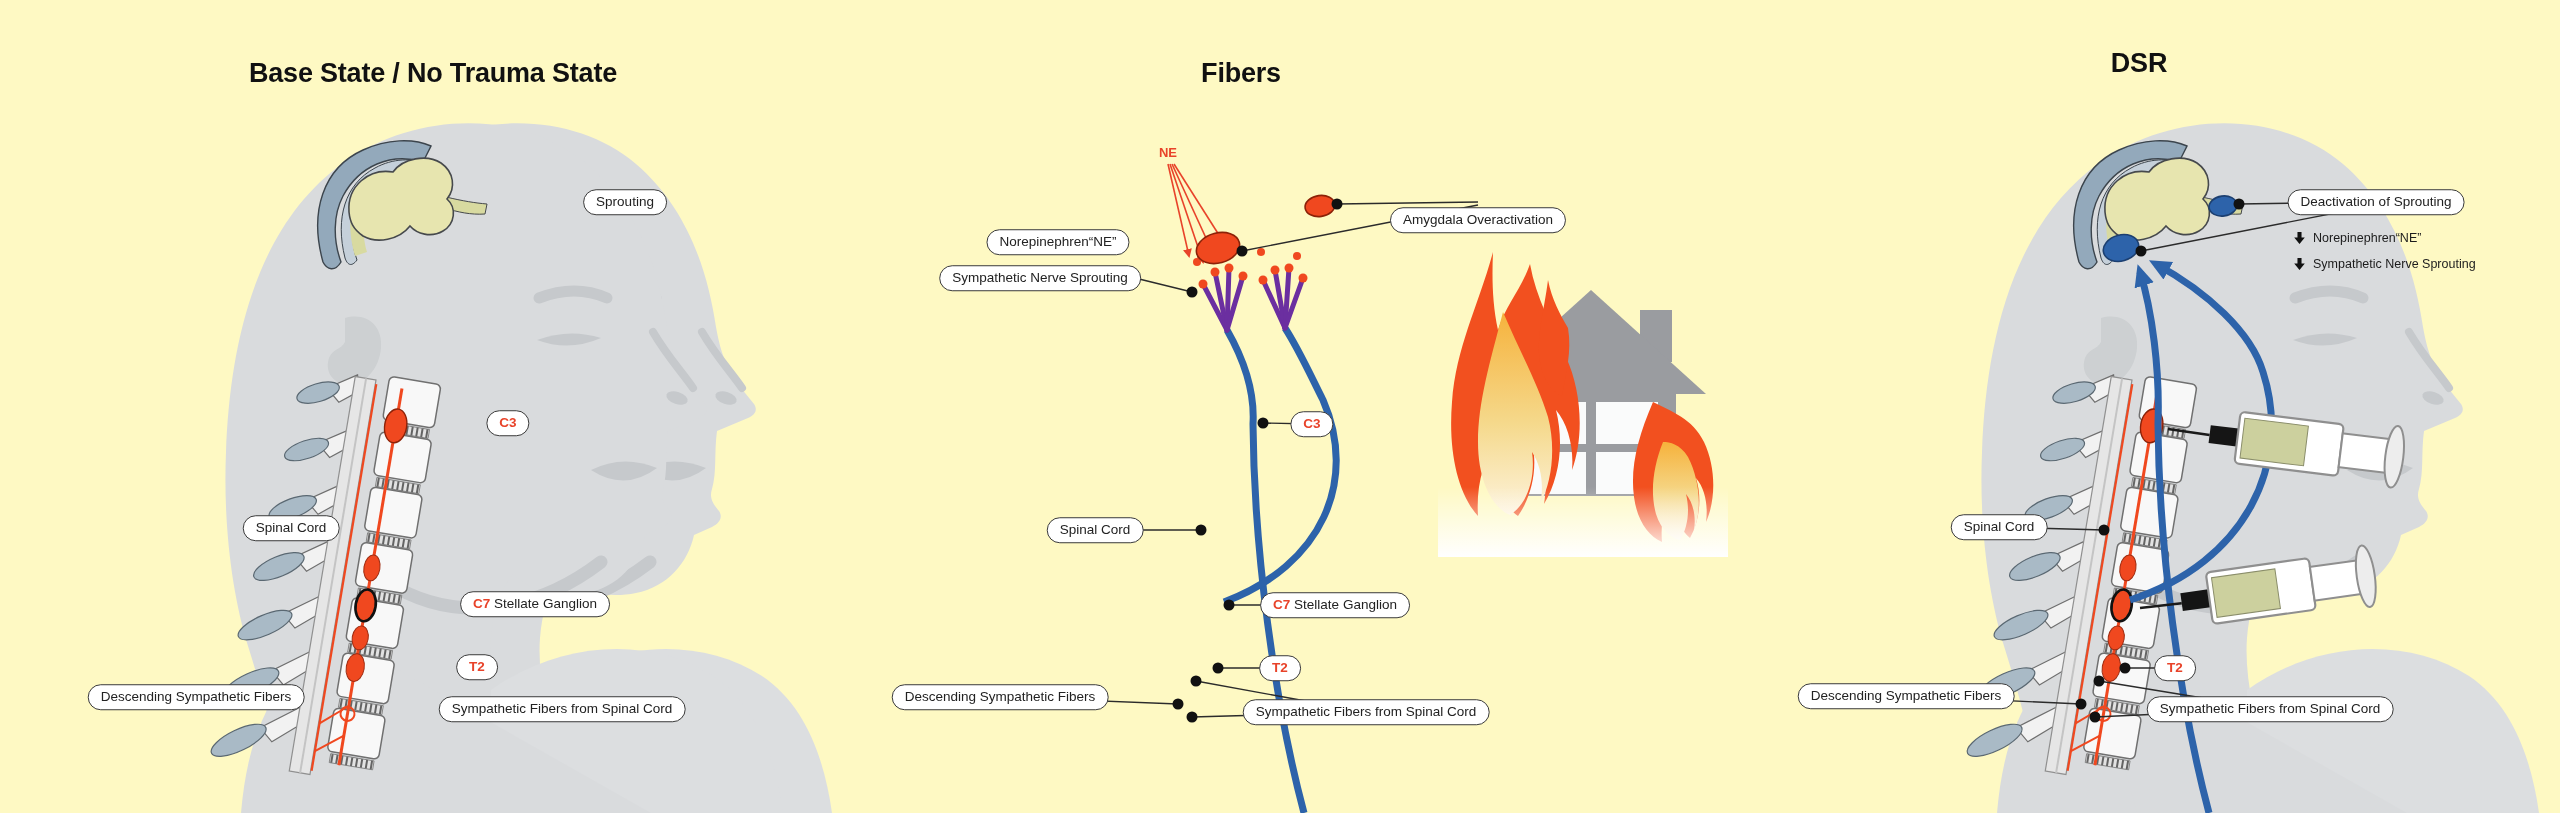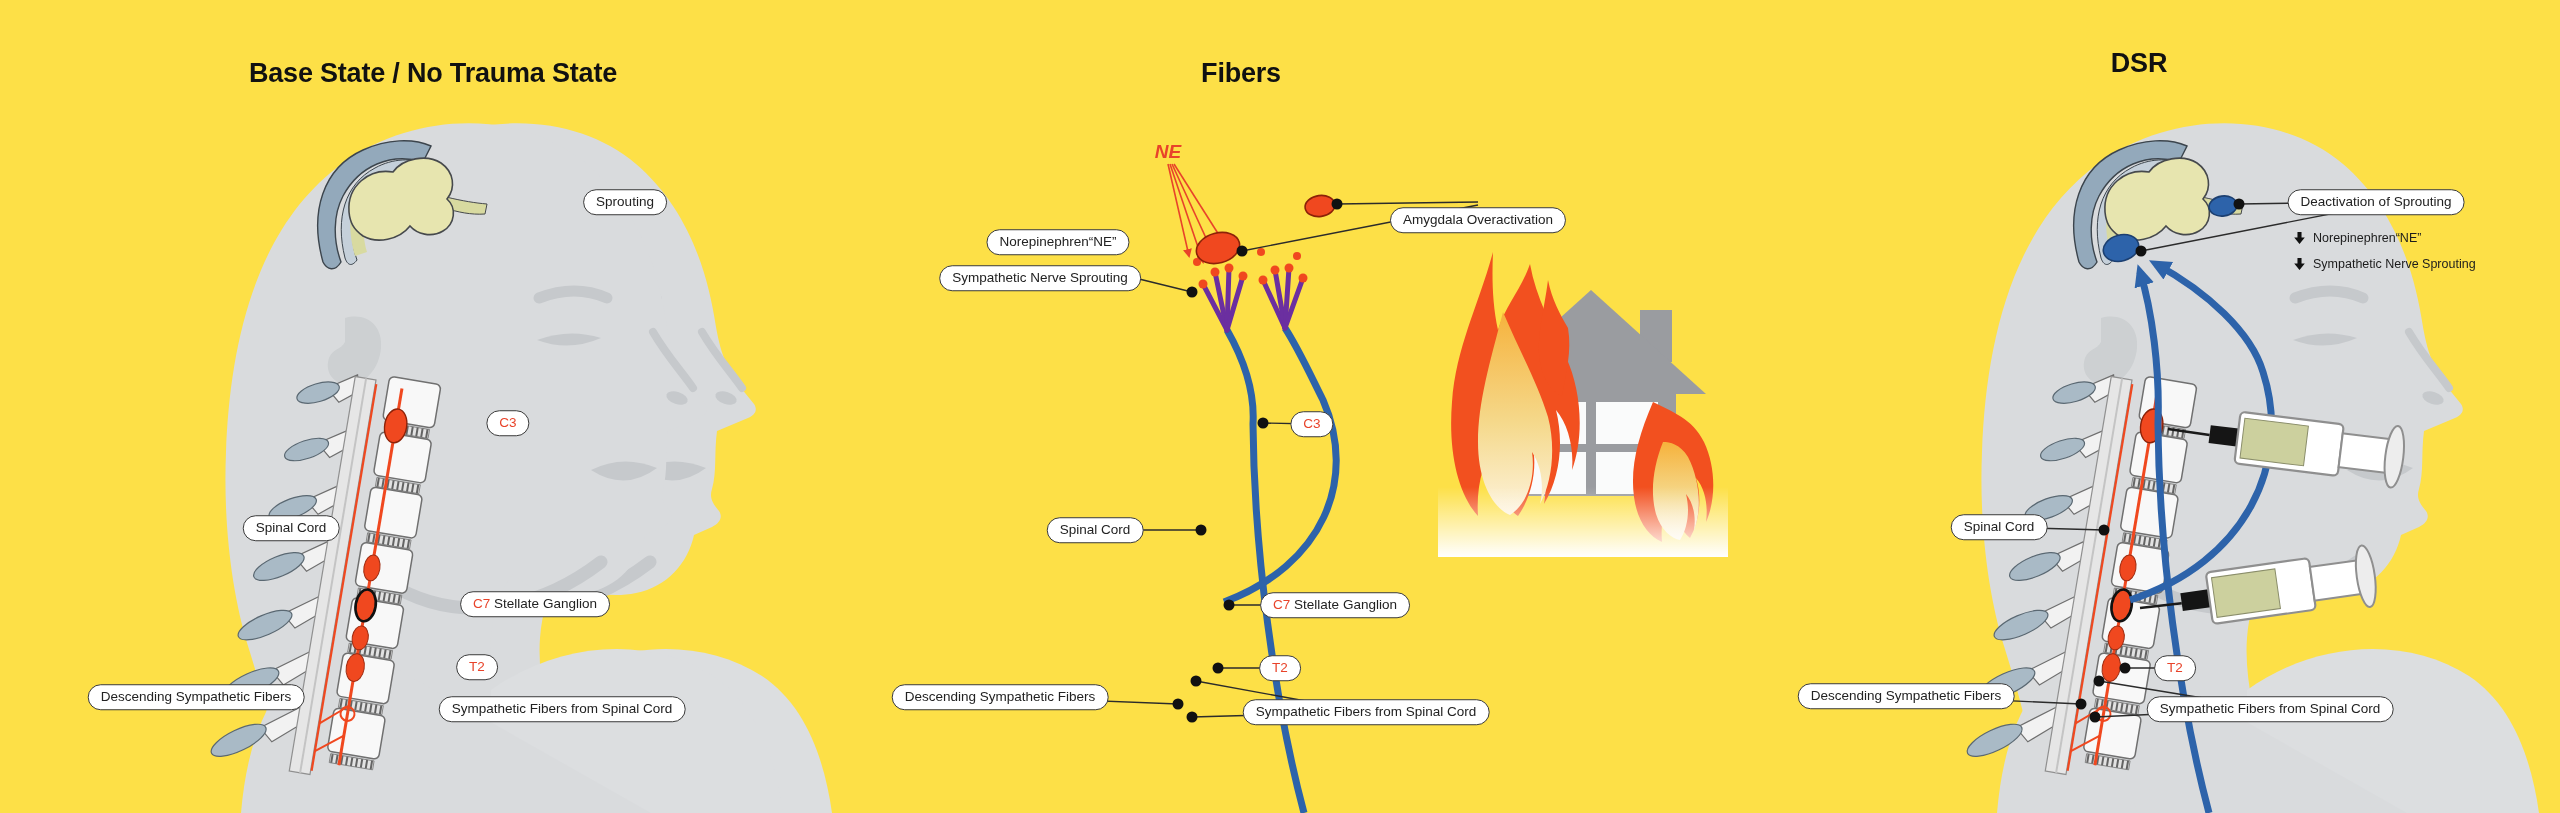--- a/index.html
+++ b/index.html
@@ -1,24 +1,24 @@
 <!DOCTYPE html>
 <html><head>
 <meta charset="utf-8">
 <style>
   html,body{margin:0;padding:0;background:#ffffff;}
-  .canvas{position:relative;width:2560px;height:813px;background:#fde047;overflow:hidden;
+  .canvas{position:relative;width:2560px;height:813px;background:#fef9c3;overflow:hidden;
           font-family:"Liberation Sans","DejaVu Sans",sans-serif;}
   svg.art{position:absolute;left:0;top:0;}
   .title{position:absolute;transform:translate(-50%,-50%);font-size:27px;font-weight:bold;
          color:#111;letter-spacing:-0.2px;white-space:nowrap;}
   .pill{position:absolute;transform:translate(-50%,-50%);background:#fff;border:1.6px solid #3a3a3a;
         border-radius:16px;padding:4px 12px;font-size:13.5px;color:#222;white-space:nowrap;line-height:1.15;}
-  .red{color:#e8432a;font-weight:normal;}
-  .ne-float{position:absolute;transform:translate(-50%,-50%);font-size:19px;font-weight:bold;color:#e8432a;font-style:italic;}
+  .red{color:#e8432a;font-weight:bold;}
+  .ne-float{position:absolute;transform:translate(-50%,-50%);font-size:13px;font-weight:bold;color:#e8432a;}
   .arrow-row{position:absolute;transform:translate(0,-50%);display:flex;align-items:center;gap:7px;
              font-size:12.5px;color:#1c1c1c;white-space:nowrap;}
   .arrow-row svg{display:block;}
 </style>
 </head>
 <body>
 
 <div class="canvas">
 
 <svg class="art" width="2560" height="813" viewBox="0 0 2560 813">

